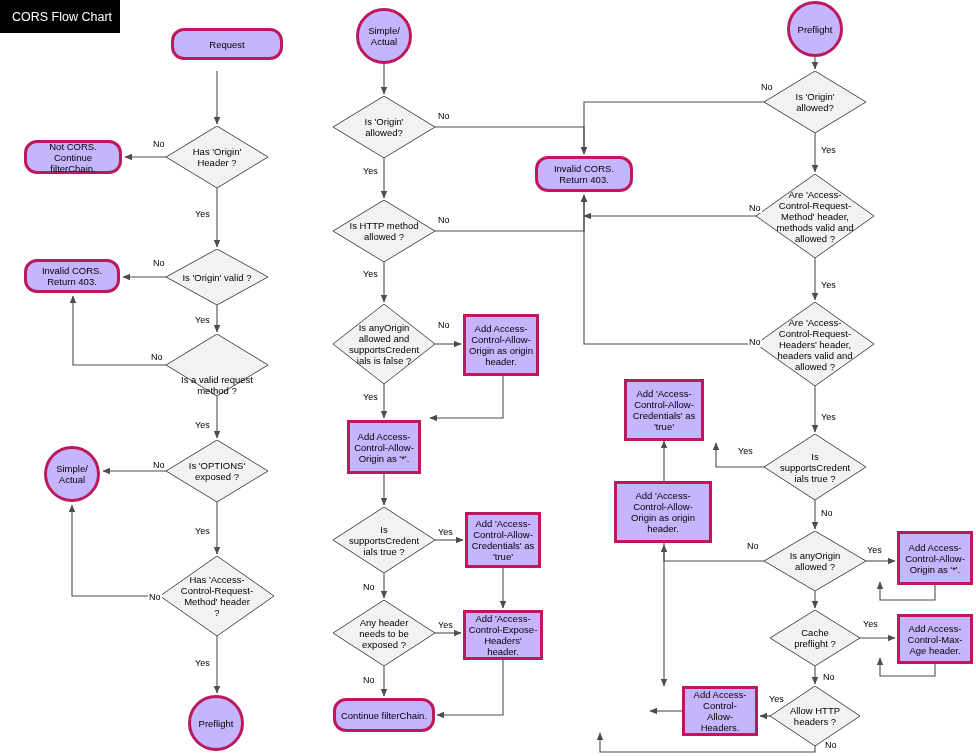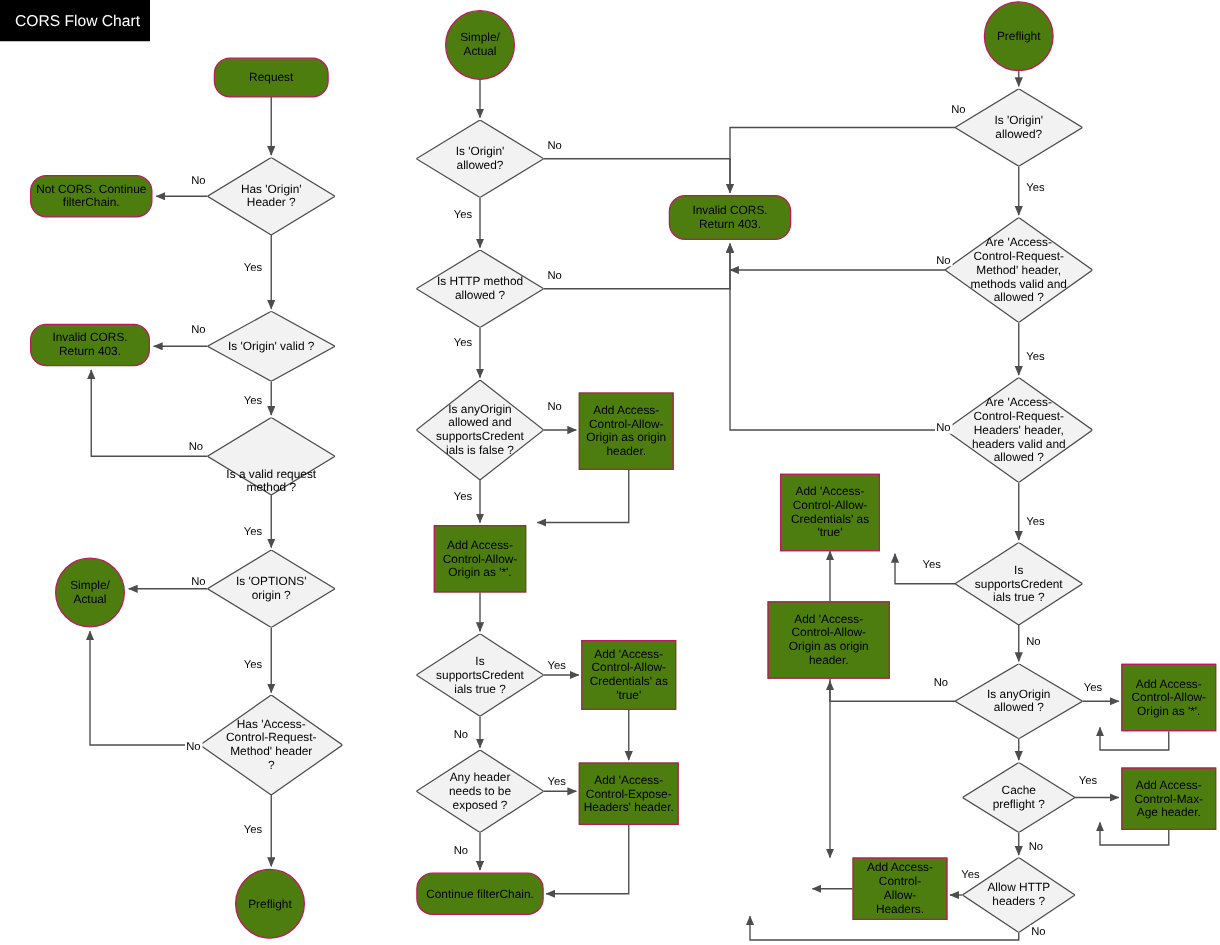--- a/index.html
+++ b/index.html
@@ -26,22 +26,22 @@
   .node {
     position: absolute;
     box-sizing: border-box;
     display: flex;
     align-items: center;
     justify-content: center;
     text-align: center;
     font-size: 9.5px;
     line-height: 11px;
     color: #000000;
-    background: #4d7c0f;
-    border: 1px solid #be185d;
+    background: #c4b5fd;
+    border: 3px solid #be185d;
     padding: 2px;
     white-space: pre-line;
   }
   .node.rect {
     border-radius: 0;
   }
   .node.round {
     border-radius: 13px;
   }
   .node.ellipse {
@@ -147,40 +147,40 @@
       <path d="M815,746 L815,752 L600,752 L600,733" marker-end=""></path>
       <path d="M935,585 L935,600 L880,600 L880,582" marker-end=""></path>
       <path d="M935,664 L935,676 L880,676 L880,658" marker-end=""></path>
       <path d="M664,481 L664,455 L664,441" marker-end=""></path>
       <path d="M664,543 L664,625 L664,686" marker-end=""></path>
     </g>
   </svg>
 
   <div class="title-box">CORS Flow Chart</div>
 
-<div class="node round" style="left: 171px; top: 46px; width: 92px; height: 32px;"><div>Request</div></div>
+<div class="node round" style="left: 171px; top: 28px; width: 112px; height: 32px;"><div>Request</div></div>
     <div class="node diamond" style="left: 166px; top: 126px; width: 102px; height: 62px;"><svg class="dia-shape" viewBox="0 0 100 100" preserveAspectRatio="none">
         <polygon points="50,0 100,50 50,100 0,50" fill="#f2f2f2" stroke="#4d4d4d" stroke-width="1" vector-effect="non-scaling-stroke"></polygon>
       </svg><div class="dia-label">Has 'Origin'
 Header ?</div></div>
     <div class="node round" style="left: 24px; top: 140px; width: 98px; height: 34px;"><div>Not CORS. Continue
 filterChain.</div></div>
     <div class="node diamond" style="left: 166px; top: 249px; width: 102px; height: 56px;"><svg class="dia-shape" viewBox="0 0 100 100" preserveAspectRatio="none">
         <polygon points="50,0 100,50 50,100 0,50" fill="#f2f2f2" stroke="#4d4d4d" stroke-width="1" vector-effect="non-scaling-stroke"></polygon>
       </svg><div class="dia-label">Is 'Origin' valid ?</div></div>
     <div class="node round" style="left: 24px; top: 259px; width: 96px; height: 34px;"><div>Invalid CORS.
 Return 403.</div></div>
     <div class="node diamond" style="left: 166px; top: 334px; width: 102px; height: 62px; align-items: flex-end;"><svg class="dia-shape" viewBox="0 0 100 100" preserveAspectRatio="none">
         <polygon points="50,0 100,50 50,100 0,50" fill="#f2f2f2" stroke="#4d4d4d" stroke-width="1" vector-effect="non-scaling-stroke"></polygon>
       </svg><div class="dia-label">Is a valid request
 method ?</div></div>
     <div class="node diamond" style="left: 166px; top: 440px; width: 102px; height: 62px;"><svg class="dia-shape" viewBox="0 0 100 100" preserveAspectRatio="none">
         <polygon points="50,0 100,50 50,100 0,50" fill="#f2f2f2" stroke="#4d4d4d" stroke-width="1" vector-effect="non-scaling-stroke"></polygon>
       </svg><div class="dia-label">Is 'OPTIONS'
-origin ?</div></div>
+exposed ?</div></div>
     <div class="node ellipse" style="left: 44px; top: 446px; width: 56px; height: 56px;"><div>Simple/
 Actual</div></div>
     <div class="node diamond" style="left: 160px; top: 556px; width: 114px; height: 80px;"><svg class="dia-shape" viewBox="0 0 100 100" preserveAspectRatio="none">
         <polygon points="50,0 100,50 50,100 0,50" fill="#f2f2f2" stroke="#4d4d4d" stroke-width="1" vector-effect="non-scaling-stroke"></polygon>
       </svg><div class="dia-label">Has 'Access-
 Control-Request-
 Method' header
 ?</div></div>
     <div class="node ellipse" style="left: 188px; top: 695px; width: 56px; height: 56px;"><div>Preflight</div></div>
     <div class="node ellipse" style="left: 356px; top: 8px; width: 56px; height: 56px;"><div>Simple/

